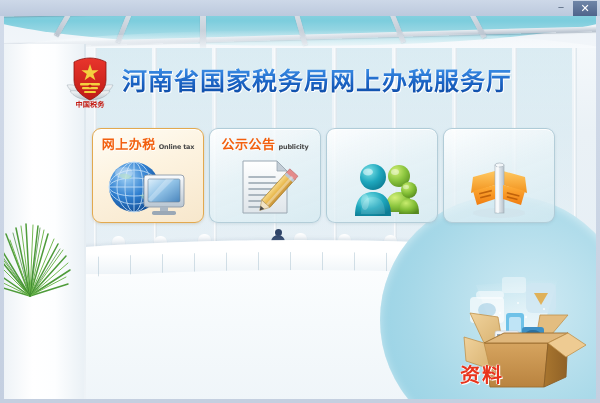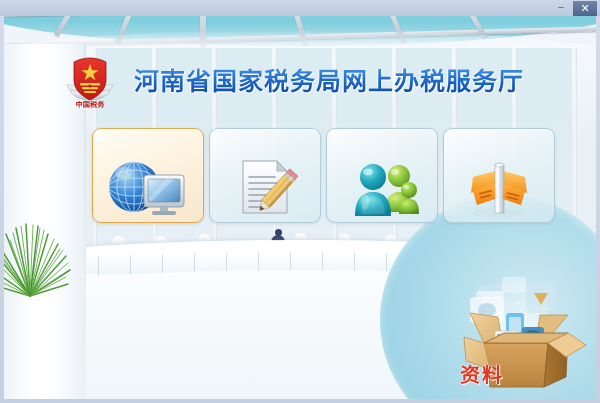--- a/index.html
+++ b/index.html
@@ -206,21 +206,21 @@
   #header {
     position: absolute;
     top: 50px; left: 0;
     width: 592px; height: 56px;
     display: flex; align-items: center;
     padding-left: 62px;
     z-index: 20;
   }
   #emblem { width: 48px; height: 52px; flex: 0 0 auto; }
   #site-title {
-    margin-left: 20px;
+    margin-left: 8px;
     font-family: "DejaVu Sans", "Liberation Sans", sans-serif;
     font-weight: bold;
     font-size: 25px;
     line-height: 30px;
     letter-spacing: 1px;
     color: #1765c9;
     background: linear-gradient(180deg,#3f92e8 0%, #1a63c4 52%, #0c47a0 100%);
     -webkit-background-clip: text;
     background-clip: text;
     -webkit-text-fill-color: transparent;
@@ -516,20 +516,24 @@
 
         <text x="24" y="51" text-anchor="middle" font-family="DejaVu Sans, sans-serif" font-size="7.2" font-weight="bold" fill="#c41b12">中国税务</text>
       </svg>
 
       <div id="site-title">河南省国家税务局网上办税服务厅</div>
     </div>
 
     <div id="nav-cards">
 
       <div class="nav-card primary" style="left:88px;">
+        <div class="card-titles">
+          <span class="card-cn">网上办税</span>
+          <span class="card-en">Online tax</span>
+        </div>
         <div class="card-icon">
           <svg width="88" height="64" viewBox="0 0 88 64">
             <defs>
               <radialGradient id="globeG" cx="35%" cy="30%" r="75%">
                 <stop offset="0" stop-color="#9fd0f5"></stop>
                 <stop offset="55%" stop-color="#2f7fd0"></stop>
                 <stop offset="100%" stop-color="#124d95"></stop>
               </radialGradient>
               <linearGradient id="screenG" x1="0" y1="0" x2="1" y2="1">
                 <stop offset="0" stop-color="#dff0fb"></stop>
@@ -558,20 +562,24 @@
             <rect x="40" y="20" width="40" height="32" rx="3" fill="url(#bezelG)" stroke="#8d9aa8" stroke-width="0.9"></rect>
             <rect x="44" y="24" width="32" height="23" rx="1.5" fill="url(#screenG)" stroke="#6f8598" stroke-width="0.6"></rect>
             <path d="M44 44 L62 24 L70 24 L47 47 Z" fill="#ffffff" opacity=".28"></path>
             <rect x="56" y="52" width="8" height="5" fill="#aab7c4"></rect>
             <rect x="48" y="56" width="24" height="4" rx="1.8" fill="#9aa8b6"></rect>
           </svg>
         </div>
       </div>
 
       <div class="nav-card glass" style="left:205px;">
+        <div class="card-titles">
+          <span class="card-cn">公示公告</span>
+          <span class="card-en">publicity</span>
+        </div>
         <div class="card-icon">
           <svg width="80" height="64" viewBox="0 0 80 64">
             <defs>
               <linearGradient id="paperG" x1="0" y1="0" x2="0" y2="1">
                 <stop offset="0" stop-color="#ffffff"></stop>
                   <stop offset="1" stop-color="#dfe5ea"></stop>
               </linearGradient>
               <linearGradient id="pencilG" x1="0" y1="0" x2="1" y2="0">
                 <stop offset="0" stop-color="#f7d98a"></stop>
                 <stop offset="50%" stop-color="#e9b94e"></stop>

